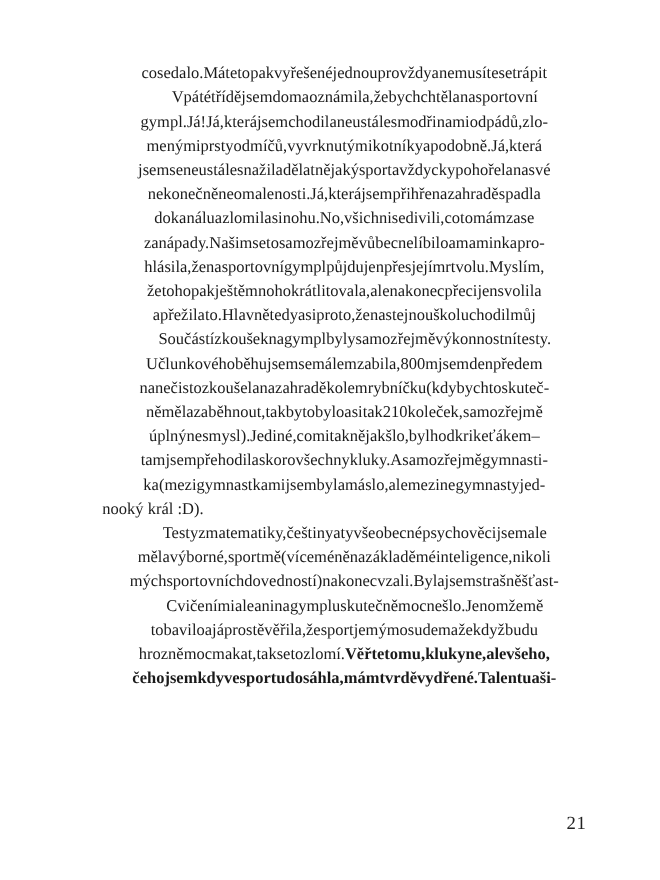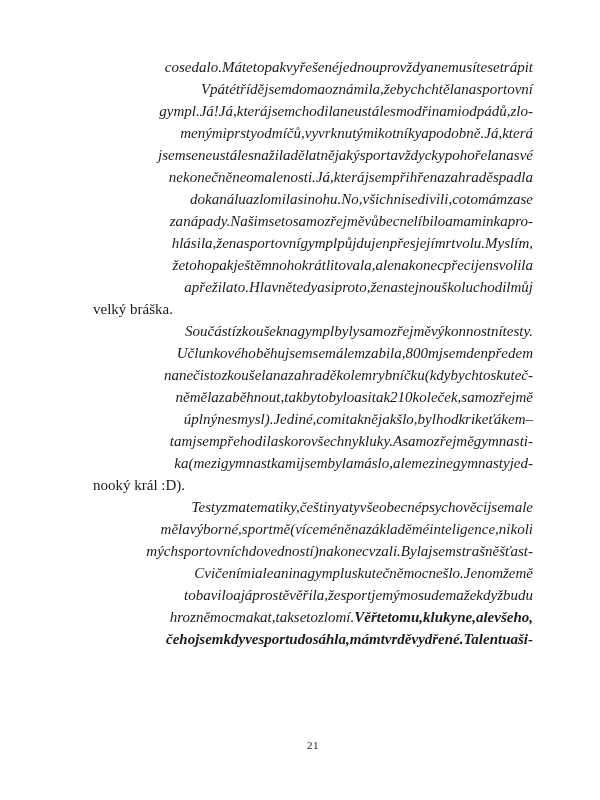--- a/index.html
+++ b/index.html
@@ -29,37 +29,36 @@
     line-height: 22px;
   }
   .line {
     height: 22px;
     overflow: visible;
     white-space: nowrap;
   }
   
   .line.just {
     display: flex;
-    justify-content: flex-end;
+    justify-content: center;
     white-space: normal;
-    font-style: italic;
   }
   .line.indent {
     padding-left: 19px;
   }
   .b {
     font-weight: bold;
   }
   .page-number {
     position: absolute;
     left: 93px;
     top: 739px;
     width: 440px;
-    text-align: center;
-    font-size: 11px;
+    text-align: right;
+    font-size: 17px;
     color: #222222;
     letter-spacing: 0.5px;
   }
 </style>
 </head>
 <body>
 
 <div class="book-page">
   <div class="text-block">
       <div class="line just">
@@ -205,21 +204,20 @@
         <span>tedy</span>
         <span>asi</span>
         <span>proto,</span>
         <span>že</span>
         <span>na</span>
         <span>stejnou</span>
         <span>školu</span>
         <span>chodil</span>
         <span>můj</span>
       </div>
-      <div class="line"><span>velký bráška.</span></div>
       <div class="line indent just">
         <span>Součástí</span>
         <span>zkoušek</span>
         <span>na</span>
         <span>gympl</span>
         <span>byly</span>
         <span>samozřejmě</span>
         <span>výkonnostní</span>
         <span>testy.</span>
       </div>

